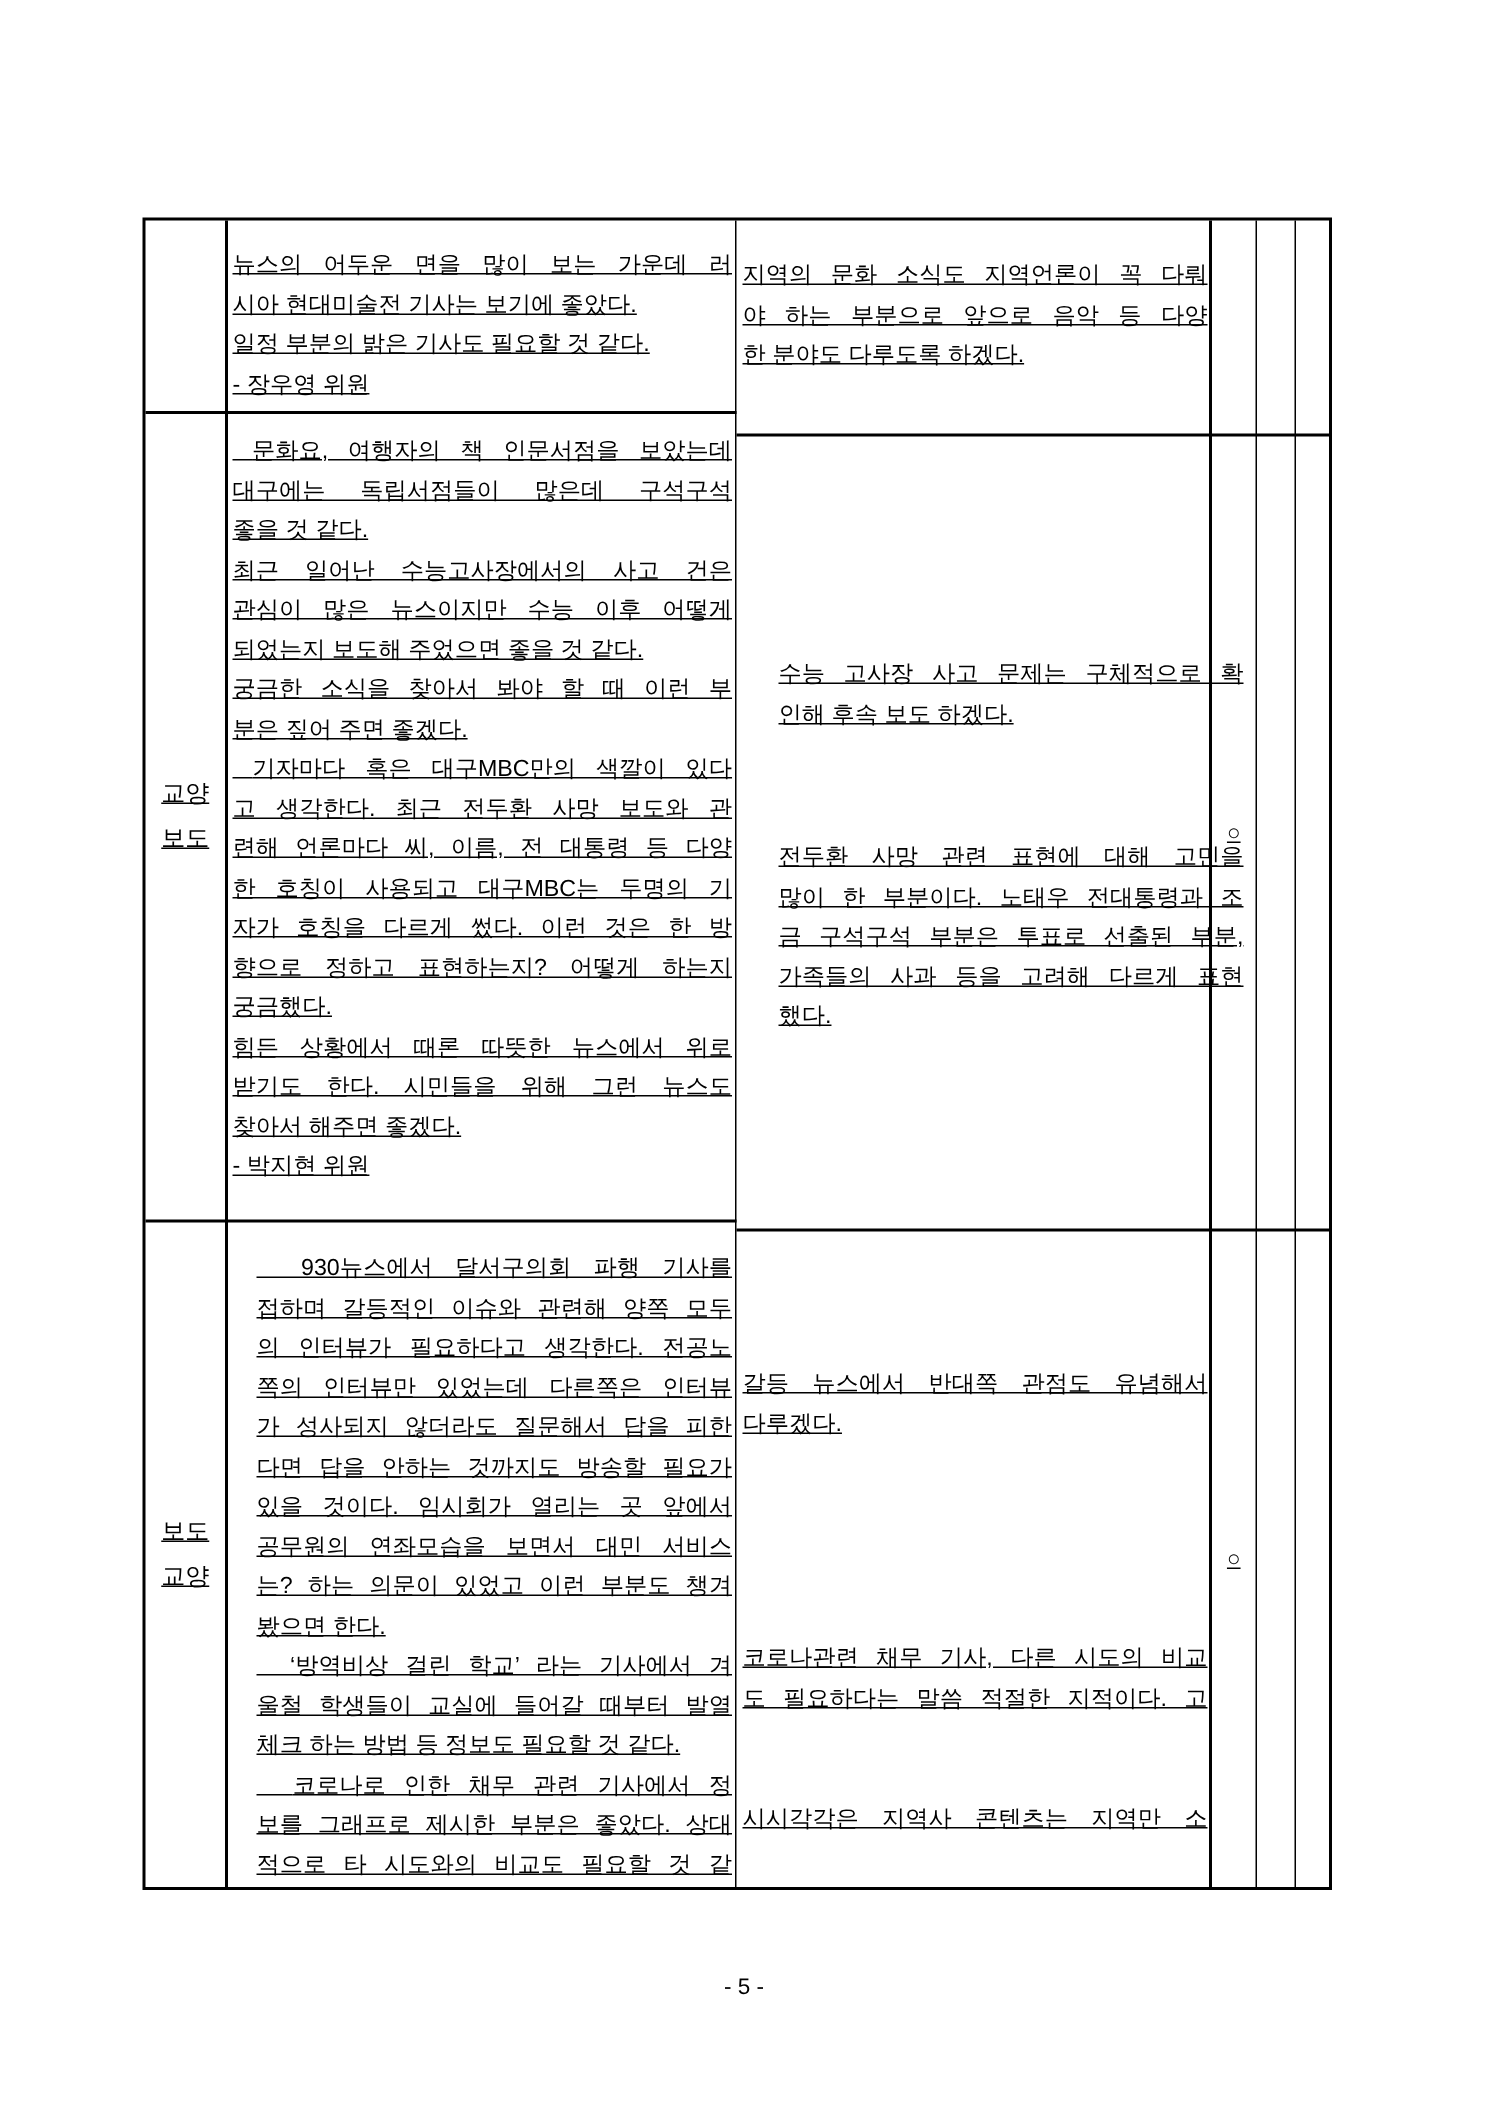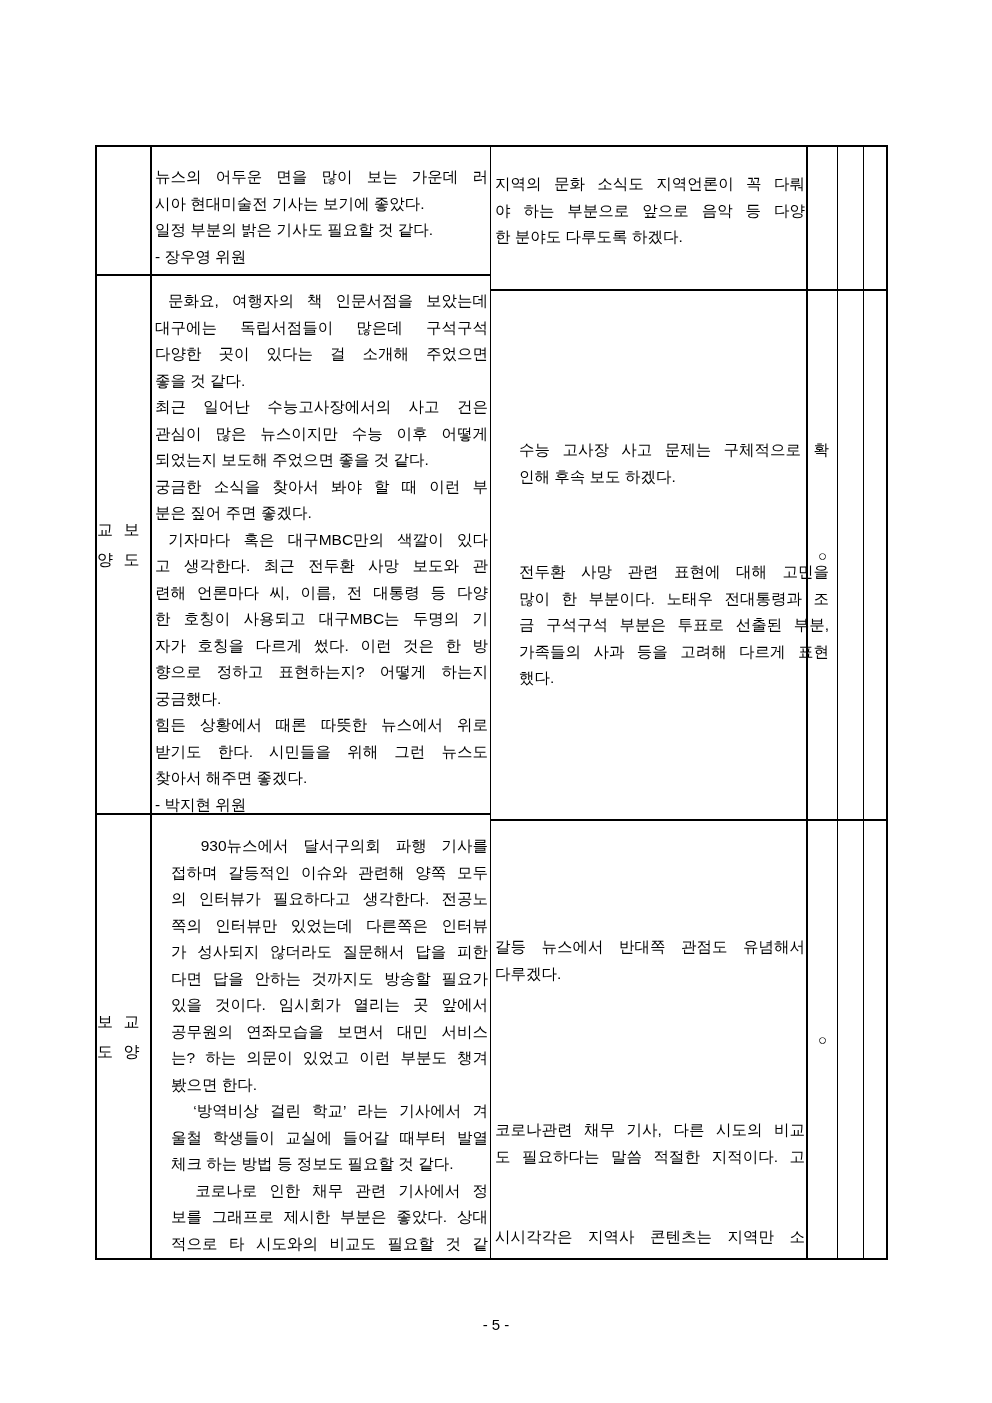--- a/index.html
+++ b/index.html
@@ -18,45 +18,45 @@
   .v-op-resp  { left:393px; top:0; width:1px; height:100%; }
   .v-resp-chk { left:709px; top:0; width:2px; height:100%; }
   .v-chk1     { left:740px; top:0; width:1px; height:100%; }
   .v-chk2     { left:766px; top:0; width:1px; height:100%; }
   
   .h1-left  { top:127px; left:0;     width:394px; height:2px; }
   .h2-left  { top:666px; left:0;     width:394px; height:2px; }
   .h1-right { top:142px; left:394px; width:395px; height:2px; }
   .h2-right { top:672px; left:394px; width:395px; height:2px; }
 
-  .cell { position:absolute; box-sizing:border-box; overflow:hidden; }
+  .cell { position:absolute; box-sizing:border-box; overflow:hidden;text-decoration:underline; }
   .txt  { font-size:15.5px; }
   .ln   { line-height:26.5px; text-align:justify; text-align-last:justify; white-space:pre-wrap; }
   .ln.last { text-align-last:left; }
   .para { margin:0; }
 
   .cat-cell {
-    display:flex; flex-direction:row; align-items:center; justify-content:center;
+    display:flex; flex-direction:column; align-items:center; justify-content:center;
     font-size:16px; line-height:30px;
   }
   .chk-cell {
     display:flex; align-items:center; justify-content:center;
     font-size:15px; line-height:15px;
   }
 
   
   #cat-r1  { left:0;     top:0;     width:53px;  height:127px; }
   #cat-r2  { left:0;     top:129px; width:53px;  height:537px; }
   #cat-r3  { left:0;     top:668px; width:53px;  height:443px; }
   #op-r1   { left:55px;  top:0;     width:338px; height:127px; padding:17px 2px 0 3px; }
   #op-r2   { left:55px;  top:129px; width:338px; height:537px; padding:12px 2px 12px 3px; }
   #op-r3   { left:55px;  top:668px; width:338px; height:443px; padding:18px 2px 0 19px; }
   #resp-r1 { left:394px; top:0;     width:316px; height:172px; padding:24px 2px 0 4px; }
   #resp-r2 { left:418px; top:144px; width:316px; height:524px; padding:0 2px 0 4px; }
-  #resp-r3 { left:394px; top:674px; width:316px; height:437px; padding:0 2px 0 4px;margin-top:24px; }
+  #resp-r3 { left:394px; top:674px; width:316px; height:437px; padding:0 2px 0 4px; }
   #chk-r2  { left:711px; top:144px; width:29px;  height:528px; }
   #chk-r3  { left:711px; top:674px; width:29px;  height:437px; }
 
   
   #resp-r2 .para:nth-child(1) { margin-top:146px; }
   #resp-r2 .para:nth-child(2) { margin-top:69px; }
   #resp-r3 .para:nth-child(1) { margin-top:89px; }
   #resp-r3 .para:nth-child(2) { margin-top:130px; }
   #resp-r3 .para:nth-child(3) { margin-top:54px; }
 
@@ -101,21 +101,20 @@
           <div class="ln last">일정 부분의 밝은 기사도 필요할 것 같다.</div>
         </div>
         <div class="para">
           <div class="ln last">- 장우영 위원</div>
         </div>
       </div>
     <div id="op-r2" class="cell txt">
         <div class="para">
           <div class="ln"> 문화요, 여행자의 책 인문서점을 보았는데</div>
           <div class="ln">대구에는 독립서점들이 많은데 구석구석</div>
-          <div class="ln">다양한 곳이 있다는 걸 소개해 주었으면</div>
           <div class="ln last">좋을 것 같다.</div>
         </div>
         <div class="para">
           <div class="ln">최근 일어난 수능고사장에서의 사고 건은</div>
           <div class="ln">관심이 많은 뉴스이지만 수능 이후 어떻게</div>
           <div class="ln last">되었는지 보도해 주었으면 좋을 것 같다.</div>
         </div>
         <div class="para">
           <div class="ln">궁금한 소식을 찾아서 봐야 할 때 이런 부</div>
           <div class="ln last">분은 짚어 주면 좋겠다.</div>

